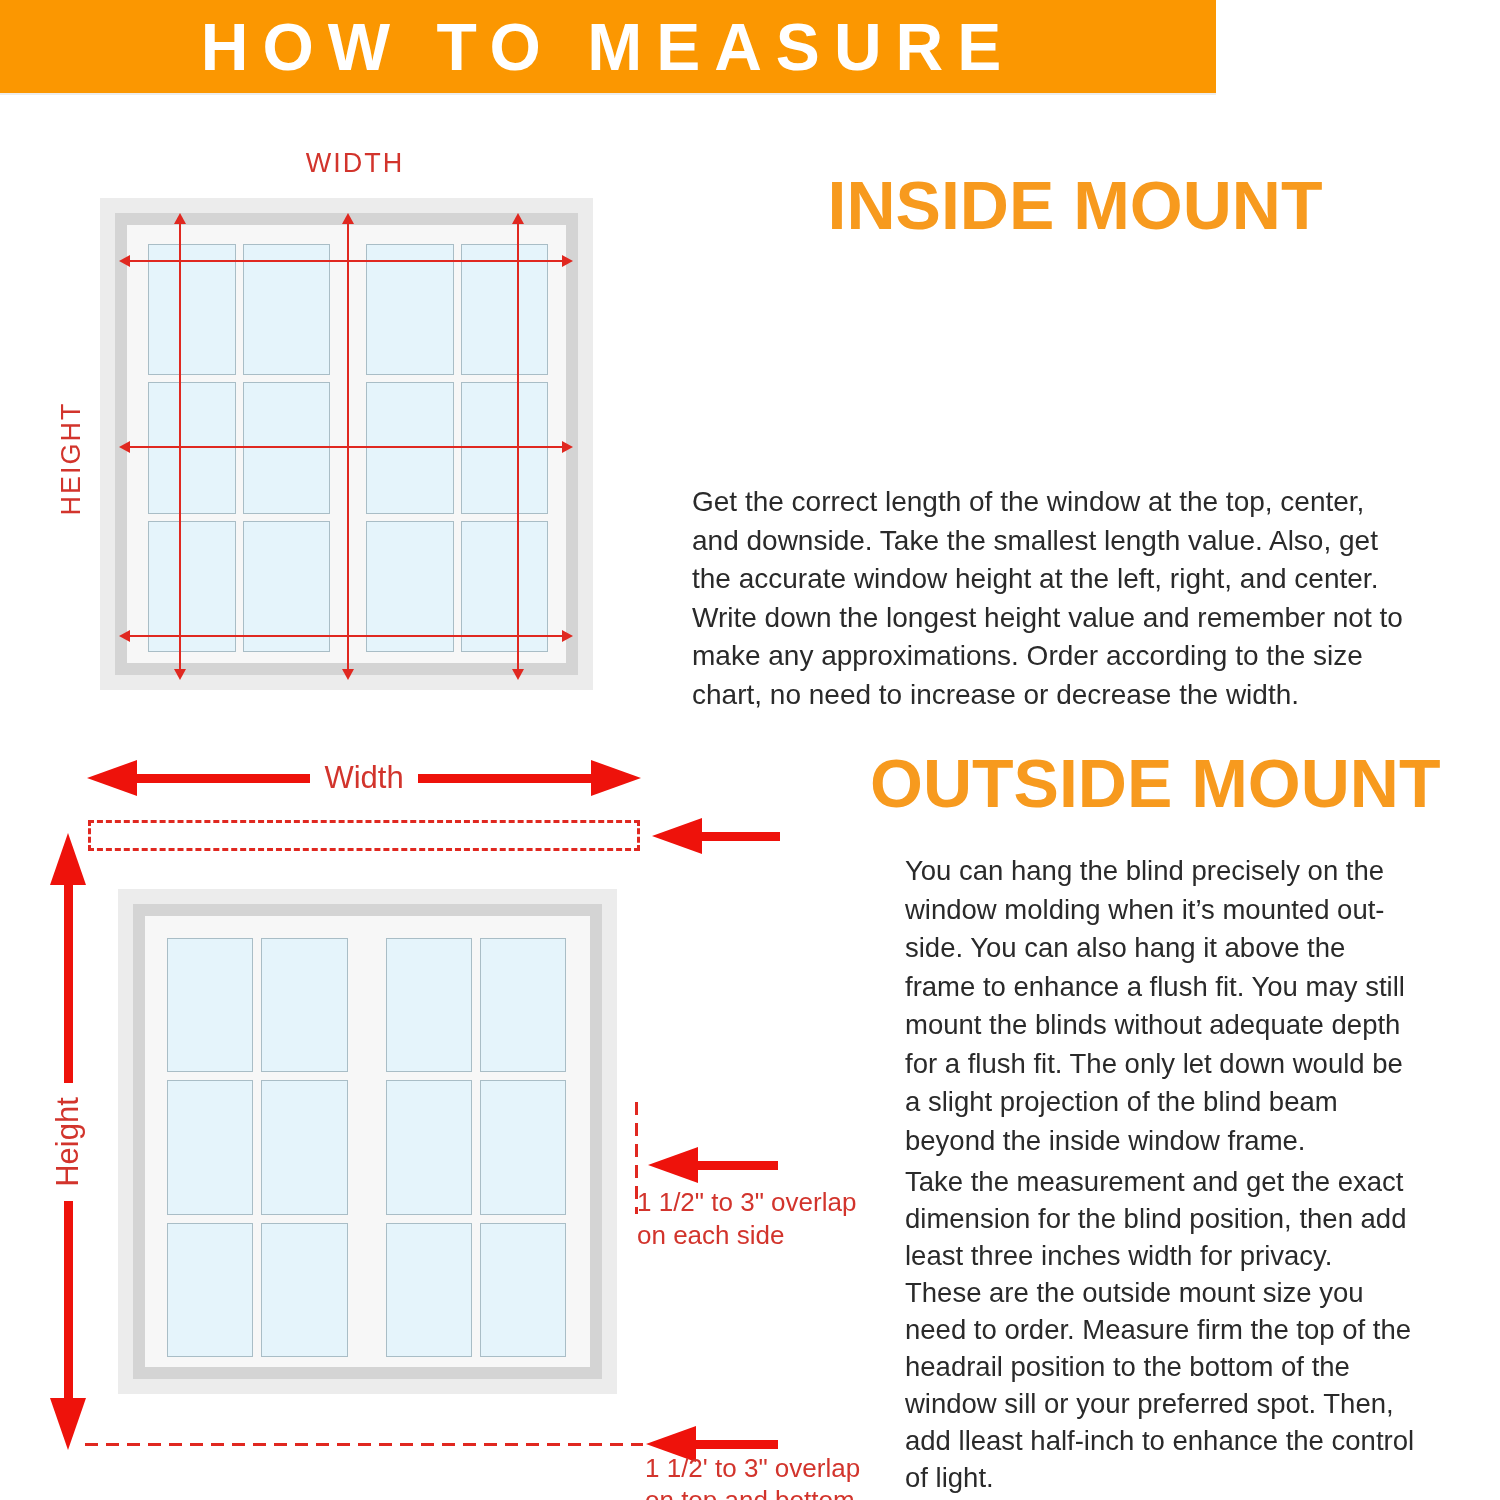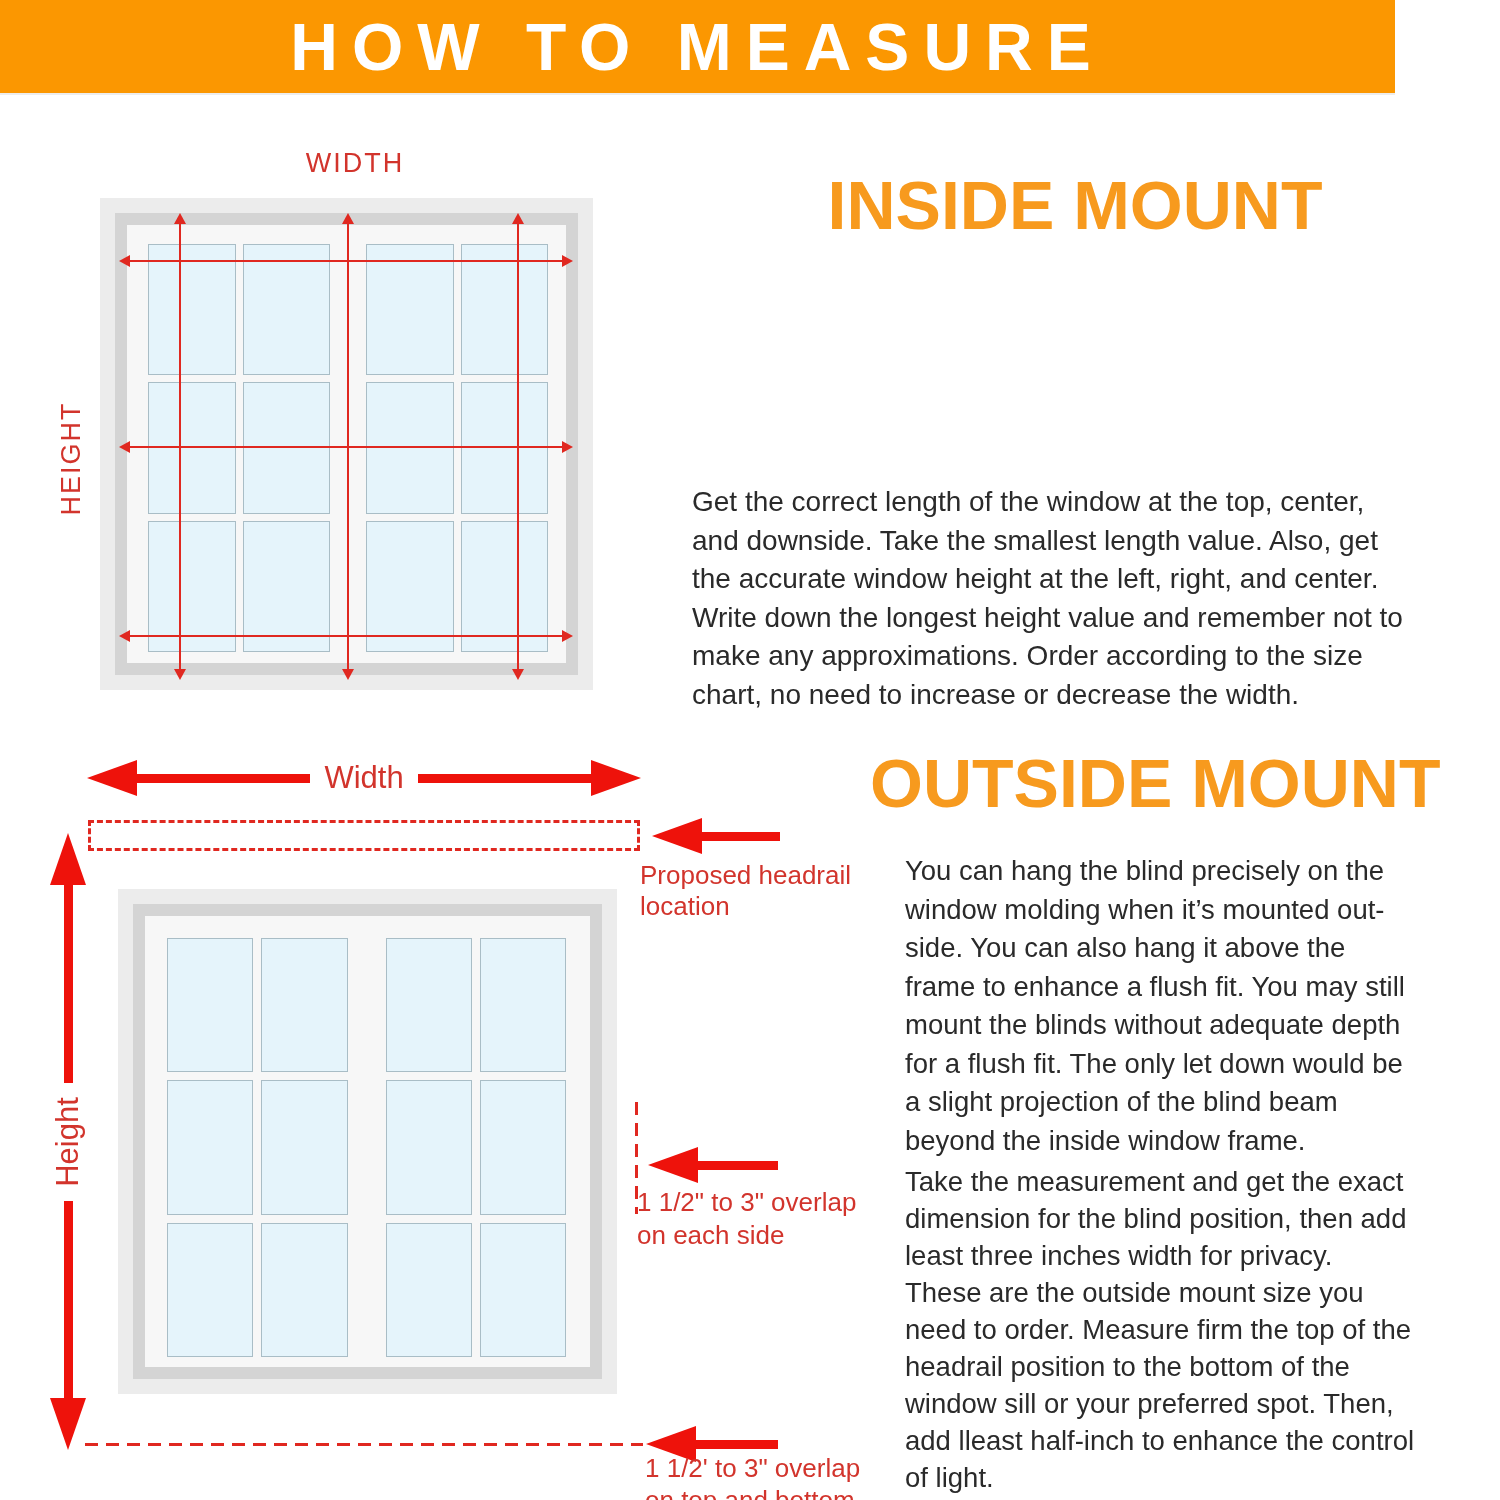--- a/index.html
+++ b/index.html
@@ -14,21 +14,21 @@
     --win-sash:#f7f7f7;
     --pane:#e5f4fb;
     --pane-border:#a9bdc6;
   }
   *{margin:0;padding:0;box-sizing:border-box;}
   html,body{background:#ffffff;}
   body{font-family:"Liberation Sans", sans-serif;}
   .page{position:relative;width:1500px;height:1500px;background:#fff;overflow:hidden;}
 
   
-  .banner{position:absolute;left:0;top:0;width:1395px;height:95px;
+  .banner{position:absolute;left:0;top:0;width:1216px;height:95px;
     background:var(--orange-banner);display:flex;align-items:center;justify-content:center;
     border-bottom:2px solid #ededed;}
   .banner h1{color:#fff;font-size:66px;font-weight:800;letter-spacing:14px;white-space:nowrap;}
 
   
   .window{position:absolute;background:var(--win-outer);}
   .win-ring{position:absolute;inset:15px;background:var(--win-ring);}
   .win-sash{position:absolute;inset:27px;background:var(--win-sash);}
   .pane-area{position:absolute;display:flex;}
   .pa-top{left:48px;top:46px;right:45px;bottom:38px;gap:36px;}
@@ -135,22 +135,20 @@
     <div class="arrow-text">Width</div>
     <div class="b-shaft"></div>
     <div class="bh-right"></div>
   </div>
 
   <div class="dashed-rect" style="left:88px;top:820px;width:552px;height:31px;"></div>
   <div class="bold-arrow-h" style="left:652px;top:818px;width:128px;">
     <div class="bh-left"></div>
     <div class="b-shaft"></div>
   </div>
-  <div class="red-note" style="left:640px;top:860px;">Proposed headrail
-location</div>
 
   <div class="bold-arrow-v" style="left:49px;top:833px;width:38px;height:617px;">
     <div class="bv-up"></div>
     <div class="b-shaft-v"></div>
     <div class="v-label">
       <span>Height</span>
     </div>
     <div class="b-shaft-v"></div>
     <div class="bv-down"></div>
   </div>

